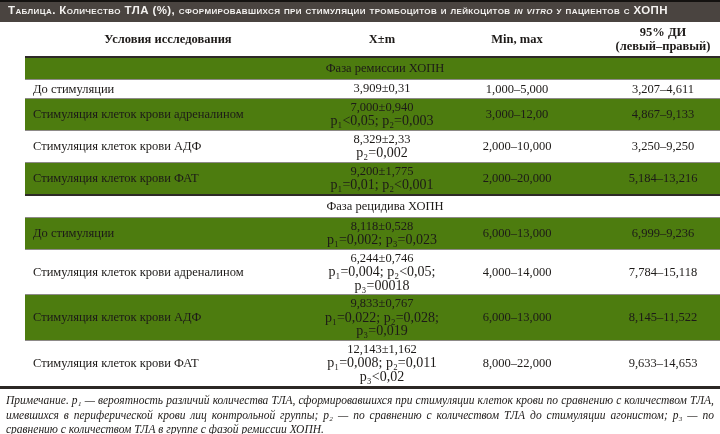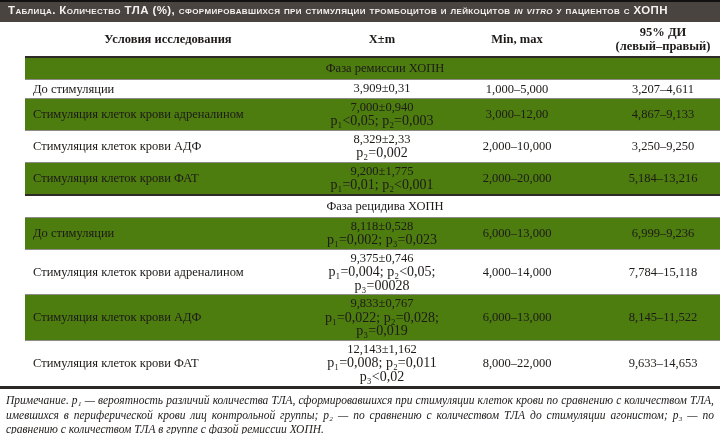--- a/index.html
+++ b/index.html
@@ -161,23 +161,23 @@
           <div class="xm-line">8,118±0,528</div>
           <div class="xm-line pline">p₁=0,002; p₃=0,023</div>
           <div class="xm-line pline"></div>
         </td>
         <td>6,000–13,000</td>
         <td>6,999–9,236</td>
       </tr>
       <tr>
         <td class="cond">Стимуляция клеток крови адреналином</td>
         <td>
-          <div class="xm-line">9,375±0,746</div>
+          <div class="xm-line">6,244±0,746</div>
           <div class="xm-line pline">p₁=0,004; p₂&lt;0,05;</div>
-          <div class="xm-line pline">p₃=00028</div>
+          <div class="xm-line pline">p₃=00018</div>
         </td>
         <td>4,000–14,000</td>
         <td>7,784–15,118</td>
       </tr>
       <tr class="shaded">
         <td class="cond">Стимуляция клеток крови АДФ</td>
         <td>
           <div class="xm-line">9,833±0,767</div>
           <div class="xm-line pline">p₁=0,022; p₂=0,028;</div>
           <div class="xm-line pline">p₃=0,019</div>

